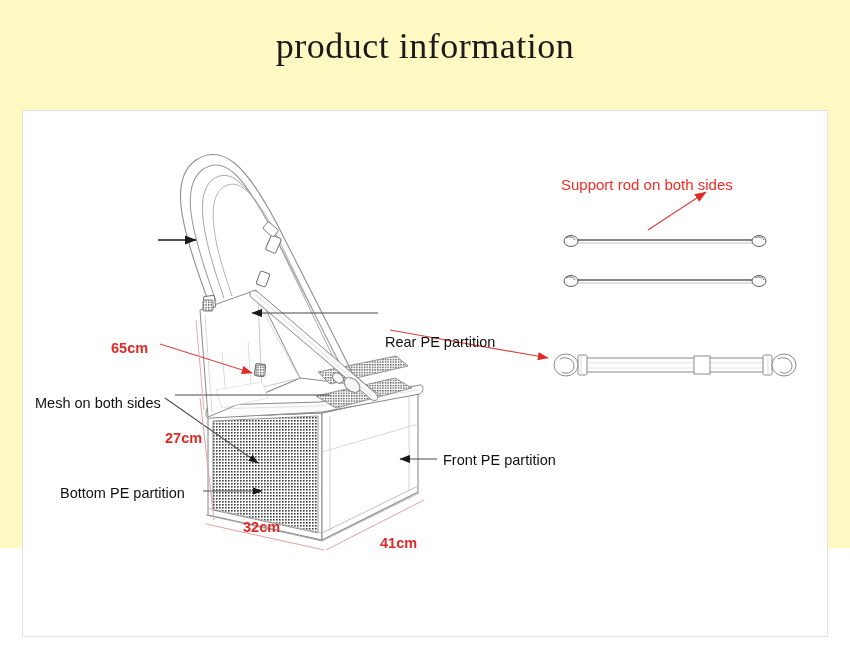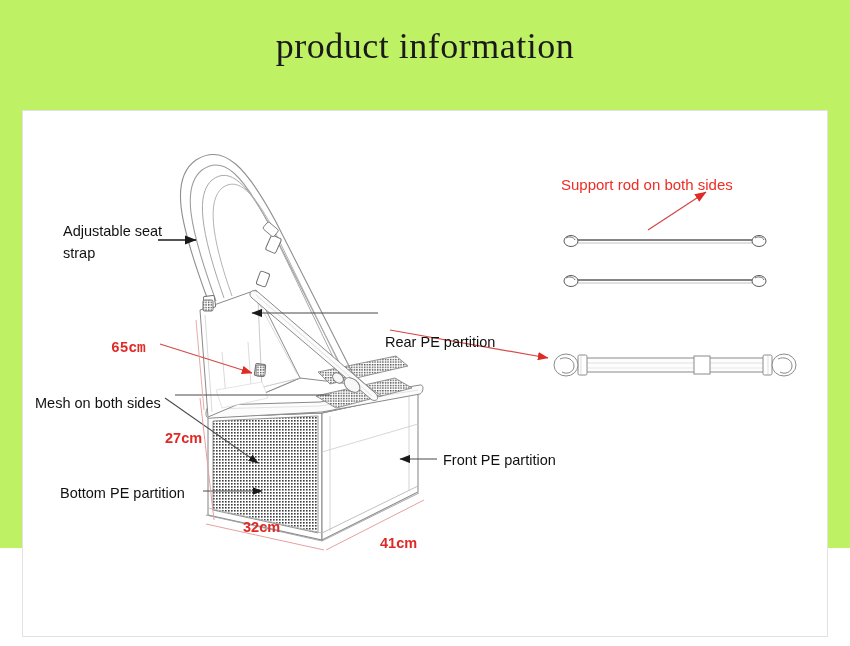--- a/index.html
+++ b/index.html
@@ -9,21 +9,21 @@
   }
   body {
     width: 850px; height: 646px;
     font-family: "Liberation Sans", sans-serif;
     overflow: hidden;
     position: relative;
   }
   #page {
     position: relative;
     width: 850px; height: 548px;
-    background: #bef264;
+    background: #fef9c3;
   }
   
   #title {
     position: absolute;
     left: 0; top: 25px;
     width: 850px;
     text-align: center;
     font-size: 36px;
     font-weight: 300;
     color: #1a1a1a;
@@ -61,21 +61,21 @@
   .lbl.redtitle {
     color: #ee2d26;
     font-weight: normal;
     font-size: 15px;
   }
   #lbl-strap   { left: 63px;  top: 220px; }
   #lbl-rear    { left: 385px; top: 304px; margin-top: 27px; }
   #lbl-front   { left: 443px; top: 449px; }
   #lbl-mesh    { left: 35px;  top: 380px; margin-top: 12px; }
   #lbl-bottom  { left: 60px;  top: 482px; }
-  #lbl-65      { left: 111px; top: 337px; font-family: Liberation Mono, monospace; }
+  #lbl-65      { left: 111px; top: 337px; }
   #lbl-27      { left: 165px; top: 427px; }
   #lbl-32      { left: 243px; top: 516px; }
   #lbl-41      { left: 380px; top: 532px; }
   #lbl-support { left: 561px; top: 173px; }
 </style>
 </head>
 <body>
 
 <div id="page">
 
@@ -227,22 +227,20 @@
 
     <line x1="326" y1="550" x2="424" y2="500" stroke="#e6a0a0" stroke-width="1"></line>
 
     <line x1="196" y1="320" x2="204" y2="410" stroke="#e6a0a0" stroke-width="0.9"></line>
 
     <line x1="390" y1="330" x2="548" y2="358" stroke="#d4494a" stroke-width="1.2" marker-end="url(#ahRed)"></line>
 
     <line x1="648" y1="230" x2="706" y2="192" stroke="#d4494a" stroke-width="1.3" marker-end="url(#ahRed)"></line>
   </svg>
 
-  <div class="lbl" id="lbl-strap">Adjustable seat
-strap</div>
 
   <div class="lbl" id="lbl-rear">Rear PE partition</div>
 
   <div class="lbl" id="lbl-front">Front PE partition</div>
 
   <div class="lbl" id="lbl-mesh">Mesh on both sides</div>
 
   <div class="lbl" id="lbl-bottom">Bottom PE partition</div>
 
   <div class="lbl red" id="lbl-65">65cm</div>

